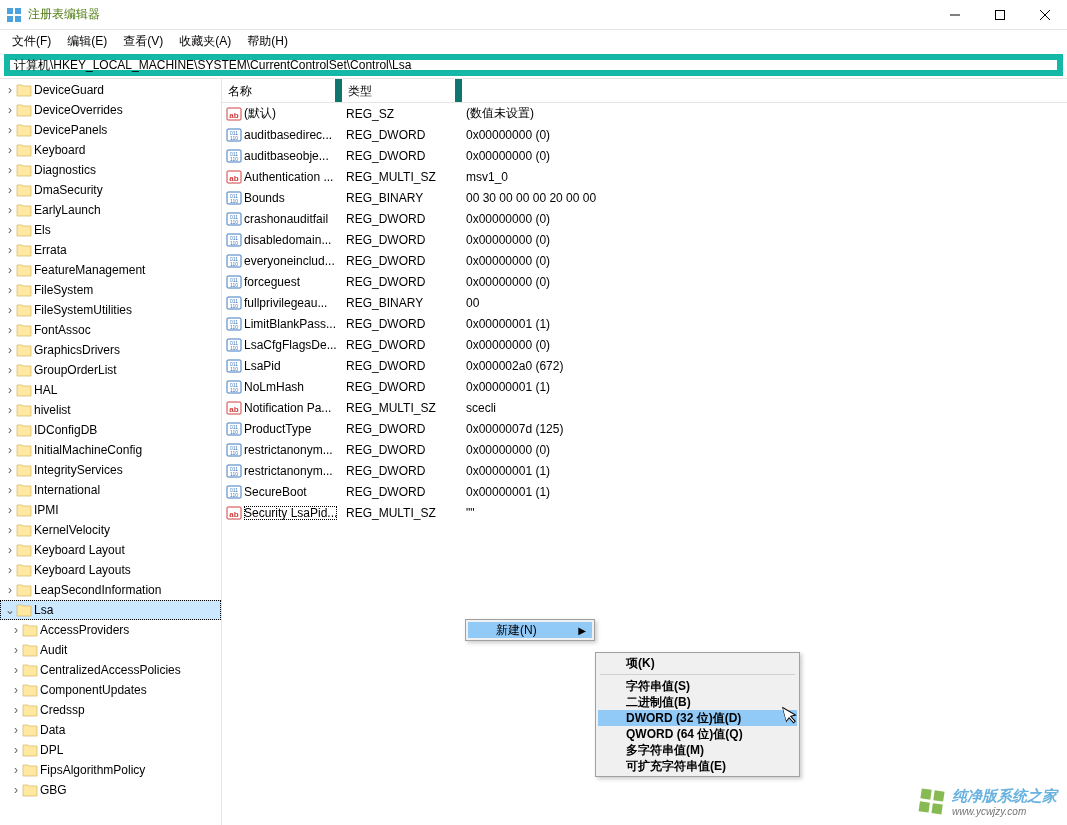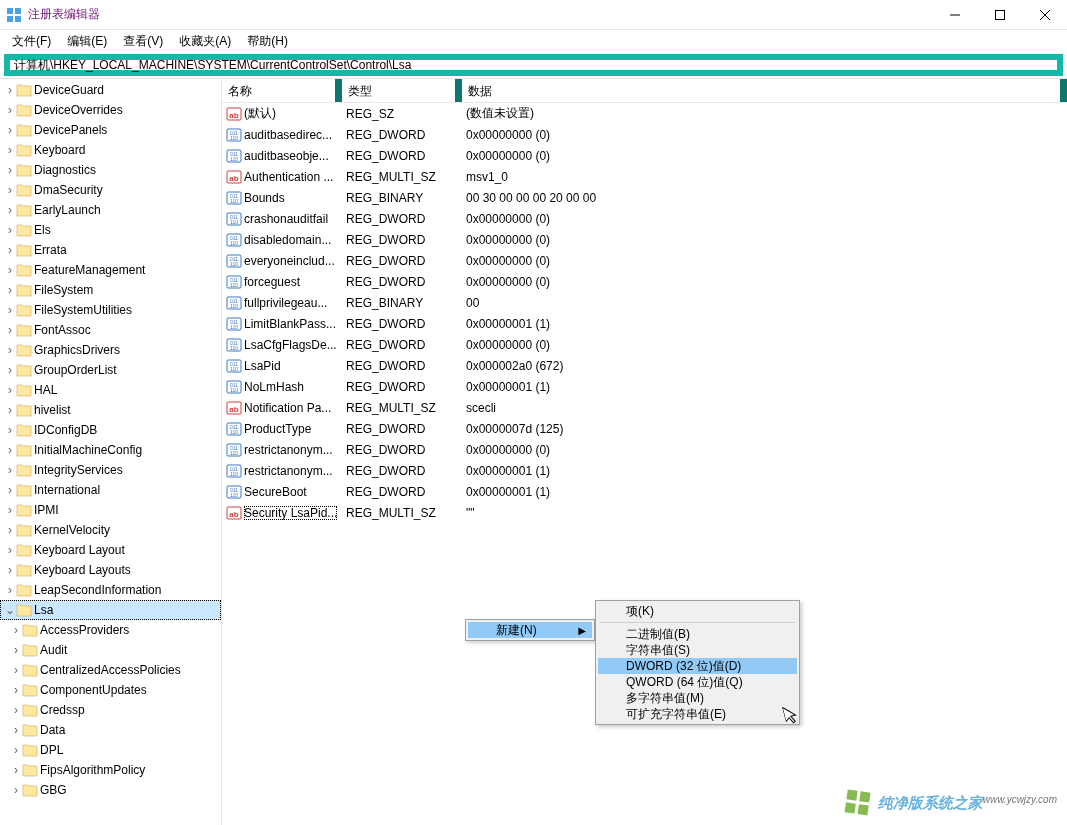--- a/index.html
+++ b/index.html
@@ -1,21 +1,21 @@
 <!DOCTYPE html>
 <html><head>
   <meta charset="utf-8">
   <style>
     * { box-sizing: border-box; margin: 0; padding: 0; }
     body { font-family: "Microsoft YaHei", "Segoe UI", Tahoma, sans-serif; font-size: 12px; background: #fff; overflow: hidden; width: 1067px; height: 825px; position: relative; }
     
     
     .titlebar { height: 30px; display: flex; align-items: center; background: #fff; border-bottom: 1px solid #e5e5e5; }
     .titlebar-icon { width: 16px; height: 16px; margin: 0 6px; }
-    .titlebar-title { flex: 1; font-size: 12px; color: #701a75; }
+    .titlebar-title { flex: 1; font-size: 12px; color: #4d7c0f; }
     .window-controls { display: flex; }
     .window-btn { width: 45px; height: 30px; display: flex; align-items: center; justify-content: center; cursor: pointer; }
     
     
     .menubar { height: 22px; display: flex; align-items: center; padding: 0 4px; background: #fff; }
     .menu-item { padding: 2px 8px; cursor: pointer; }
     
     
     .addressbar { height: 22px; border: 6px solid #14b8a6; margin: 2px 4px; padding: 2px 4px; display: flex; align-items: center; font-size: 12px; background: #fff; }
     
@@ -49,32 +49,32 @@
     .value-icon { width: 16px; height: 16px; flex-shrink: 0; }
     
     
     .context-menu { position: absolute; background: #f0f0f0; border: 1px solid #a0a0a0; box-shadow: 2px 2px 4px rgba(0,0,0,0.2); z-index: 100; padding: 2px; }
     .menu-row { height: 16px; display: flex; align-items: center; padding: 0 20px 0 28px; cursor: pointer; font-size: 12px; position: relative; white-space: nowrap; }
     .menu-row.highlighted { background: #91c9f7; }
     .menu-row .arrow { position: absolute; right: 6px; font-size: 10px; }
     .menu-separator { height: 1px; background: #d0d0d0; margin: 3px 2px; }
     
     .submenu1 { left: 465px; top: 619px; width: 130px; }
-    .submenu2 { left: 595px; top: 600px; width: 205px; }
+    .submenu2 { left: 595px; top: 652px; width: 205px; font-weight: bold; }
     
     
     ::-webkit-scrollbar { width: 17px; height: 17px; }
     ::-webkit-scrollbar-track { background: #f0f0f0; }
     ::-webkit-scrollbar-thumb { background: #c0c0c0; border: 1px solid #a0a0a0; }
     ::-webkit-scrollbar-button { background: #f0f0f0; height: 17px; border: 1px solid #d0d0d0; }
     
     
     .watermark { position: absolute; right: 10px; bottom: 8px; display: flex; align-items: center; gap: 6px; opacity: 0.9; }
     .watermark-logo { width: 28px; height: 28px; }
-    .watermark-text { display: flex; flex-direction: row; }
+    .watermark-text { display: flex; flex-direction: column; }
     .watermark-text .big { font-size: 15px; color: #59aadd; font-weight: bold; font-style: italic; }
     .watermark-text .small { font-size: 10px; color: #666; font-style: italic; }
     
     
     .cursor { position: absolute; left: 785px; top: 705px; font-size: 16px; color: #000; z-index: 200; pointer-events: none; transform: rotate(-15deg); }
   </style>
 </head>
 <body>
 
 <div class="titlebar">
@@ -373,21 +373,20 @@
           </svg>
           <span>GBG</span>
         </div>
       </div>
   </div>
 
   <div class="list-container">
     <div class="list-header">
       <div class="list-header-col col-name">名称</div>
       <div class="list-header-col col-type">类型</div>
-      <div class="list-header-col col-data">数据</div>
     </div>
     <div class="list-body" id="list-body">
         <div class="list-row">
           <div class="cell cell-name">
             <svg class="value-icon" viewBox="0 0 16 16">
               <rect x="1" y="2" width="14" height="12" rx="1" fill="#fff" stroke="#d04040" stroke-width="1"></rect>
               <text x="8" y="12" font-size="8" text-anchor="middle" fill="#d04040" font-weight="bold">ab</text>
             </svg>
             <span class="cell-name-text">(默认)</span>
           </div>
@@ -629,24 +628,24 @@
     <span class="arrow">▶</span>
   </div>
 </div>
 
 <div class="context-menu submenu2" id="submenu2">
     <div class="menu-row">
       <span>项(K)</span>
     </div>
     <div class="menu-separator"></div>
     <div class="menu-row">
+      <span>字符串值(S)</span>
+    </div>
+    <div class="menu-row">
       <span>二进制值(B)</span>
-    </div>
-    <div class="menu-row">
-      <span>字符串值(S)</span>
     </div>
     <div class="menu-row highlighted">
       <span>DWORD (32 位)值(D)</span>
     </div>
     <div class="menu-row">
       <span>QWORD (64 位)值(Q)</span>
     </div>
     <div class="menu-row">
       <span>多字符串值(M)</span>
     </div>

